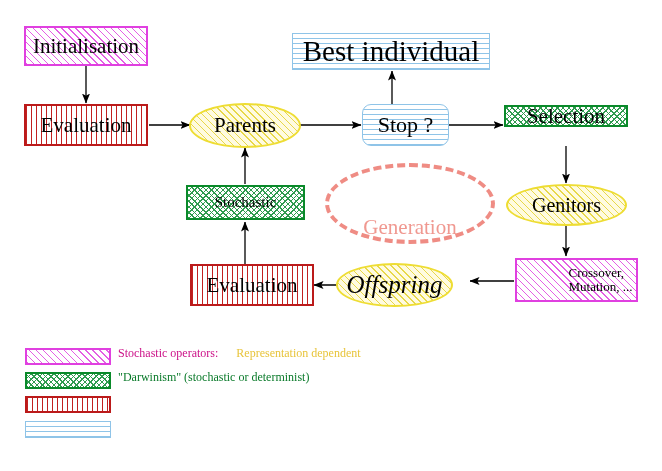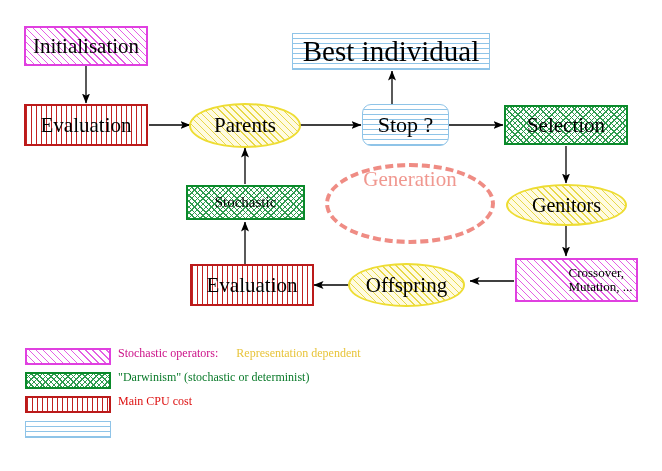--- a/index.html
+++ b/index.html
@@ -69,21 +69,21 @@
     border-radius: 50%;
   }
   .rounded { border-radius: 9px; }
 
   .dashed-ellipse {
     position: absolute;
     box-sizing: border-box;
     border: 4px dashed #ef8c84;
     border-radius: 50%;
     display: flex;
-    align-items: flex-start;
+    align-items: flex-end;
     justify-content: center;
     color: #f09890;
     z-index: 2;
   }
 
   
   .legend { position: absolute; left: 0; top: 0; width: 662px; height: 471px; }
   .swatch {
     position: absolute;
     box-sizing: border-box;
@@ -148,34 +148,34 @@
 </div>
 
 <div class="node fill-blue" style="left:292px; top:33px; width:198px; height:37px; font-size:29px;">
   <span class="lbl">Best individual</span>
 </div>
 
 <div class="node fill-blue rounded" style="left:362px; top:104px; width:87px; height:42px; font-size:22px;">
   <span class="lbl">Stop ?</span>
 </div>
 
-<div class="node fill-green" style="left:504px; top:105px; width:124px; height:40px; font-size:21px;">
+<div class="node fill-green" style="left:504px; top:105px; width:124px; height:22px; font-size:21px;">
   <span class="lbl">Selection</span>
 </div>
 
 <div class="node fill-yellow-ellipse" style="left:506px; top:184px; width:121px; height:42px; font-size:20px;">
   <span class="lbl">Genitors</span>
 </div>
 
 <div class="node fill-magenta" style="left:515px; top:258px; width:123px; height:44px; font-size:13px;padding-left:48px;">
   <span class="lbl" style="white-space:pre-line;">Crossover,
 Mutation, ...</span>
 </div>
 
-<div class="node fill-yellow-ellipse" style="left:348px; top:263px; width:117px; height:44px; font-size:21px;">
+<div class="node fill-yellow-ellipse" style="left:336px; top:263px; width:117px; height:44px; font-size:25px;font-style:italic;">
   <span class="lbl">Offspring</span>
 </div>
 
 <div class="node fill-red" style="left:190px; top:264px; width:124px; height:42px; font-size:21px;">
   <span class="lbl">Evaluation</span>
 </div>
 
 <div class="node fill-green" style="left:186px; top:185px; width:119px; height:35px; font-size:15px;">
   <span class="lbl">Stochastic</span>
 </div>
@@ -192,19 +192,16 @@
     <span style="display:inline-block; width:12px;"></span>
     <b style="color:#e8c43a;">Representation dependent</b>
   </div>
 
   <div class="swatch fill-green" style="top:372px;"></div>
   <div class="legend-text" style="top:370px; color:#0a7a2a;">
     <b>"Darwinism" (stochastic or determinist)</b>
   </div>
 
   <div class="swatch fill-red" style="top:396px;"></div>
-  <div class="legend-text" style="top:394px; color:#dd1111;">
-    <b>Main CPU cost</b>
-  </div>
 
   <div class="swatch fill-blue" style="top:421px;"></div>
 
 </div>
 
 </body></html>

